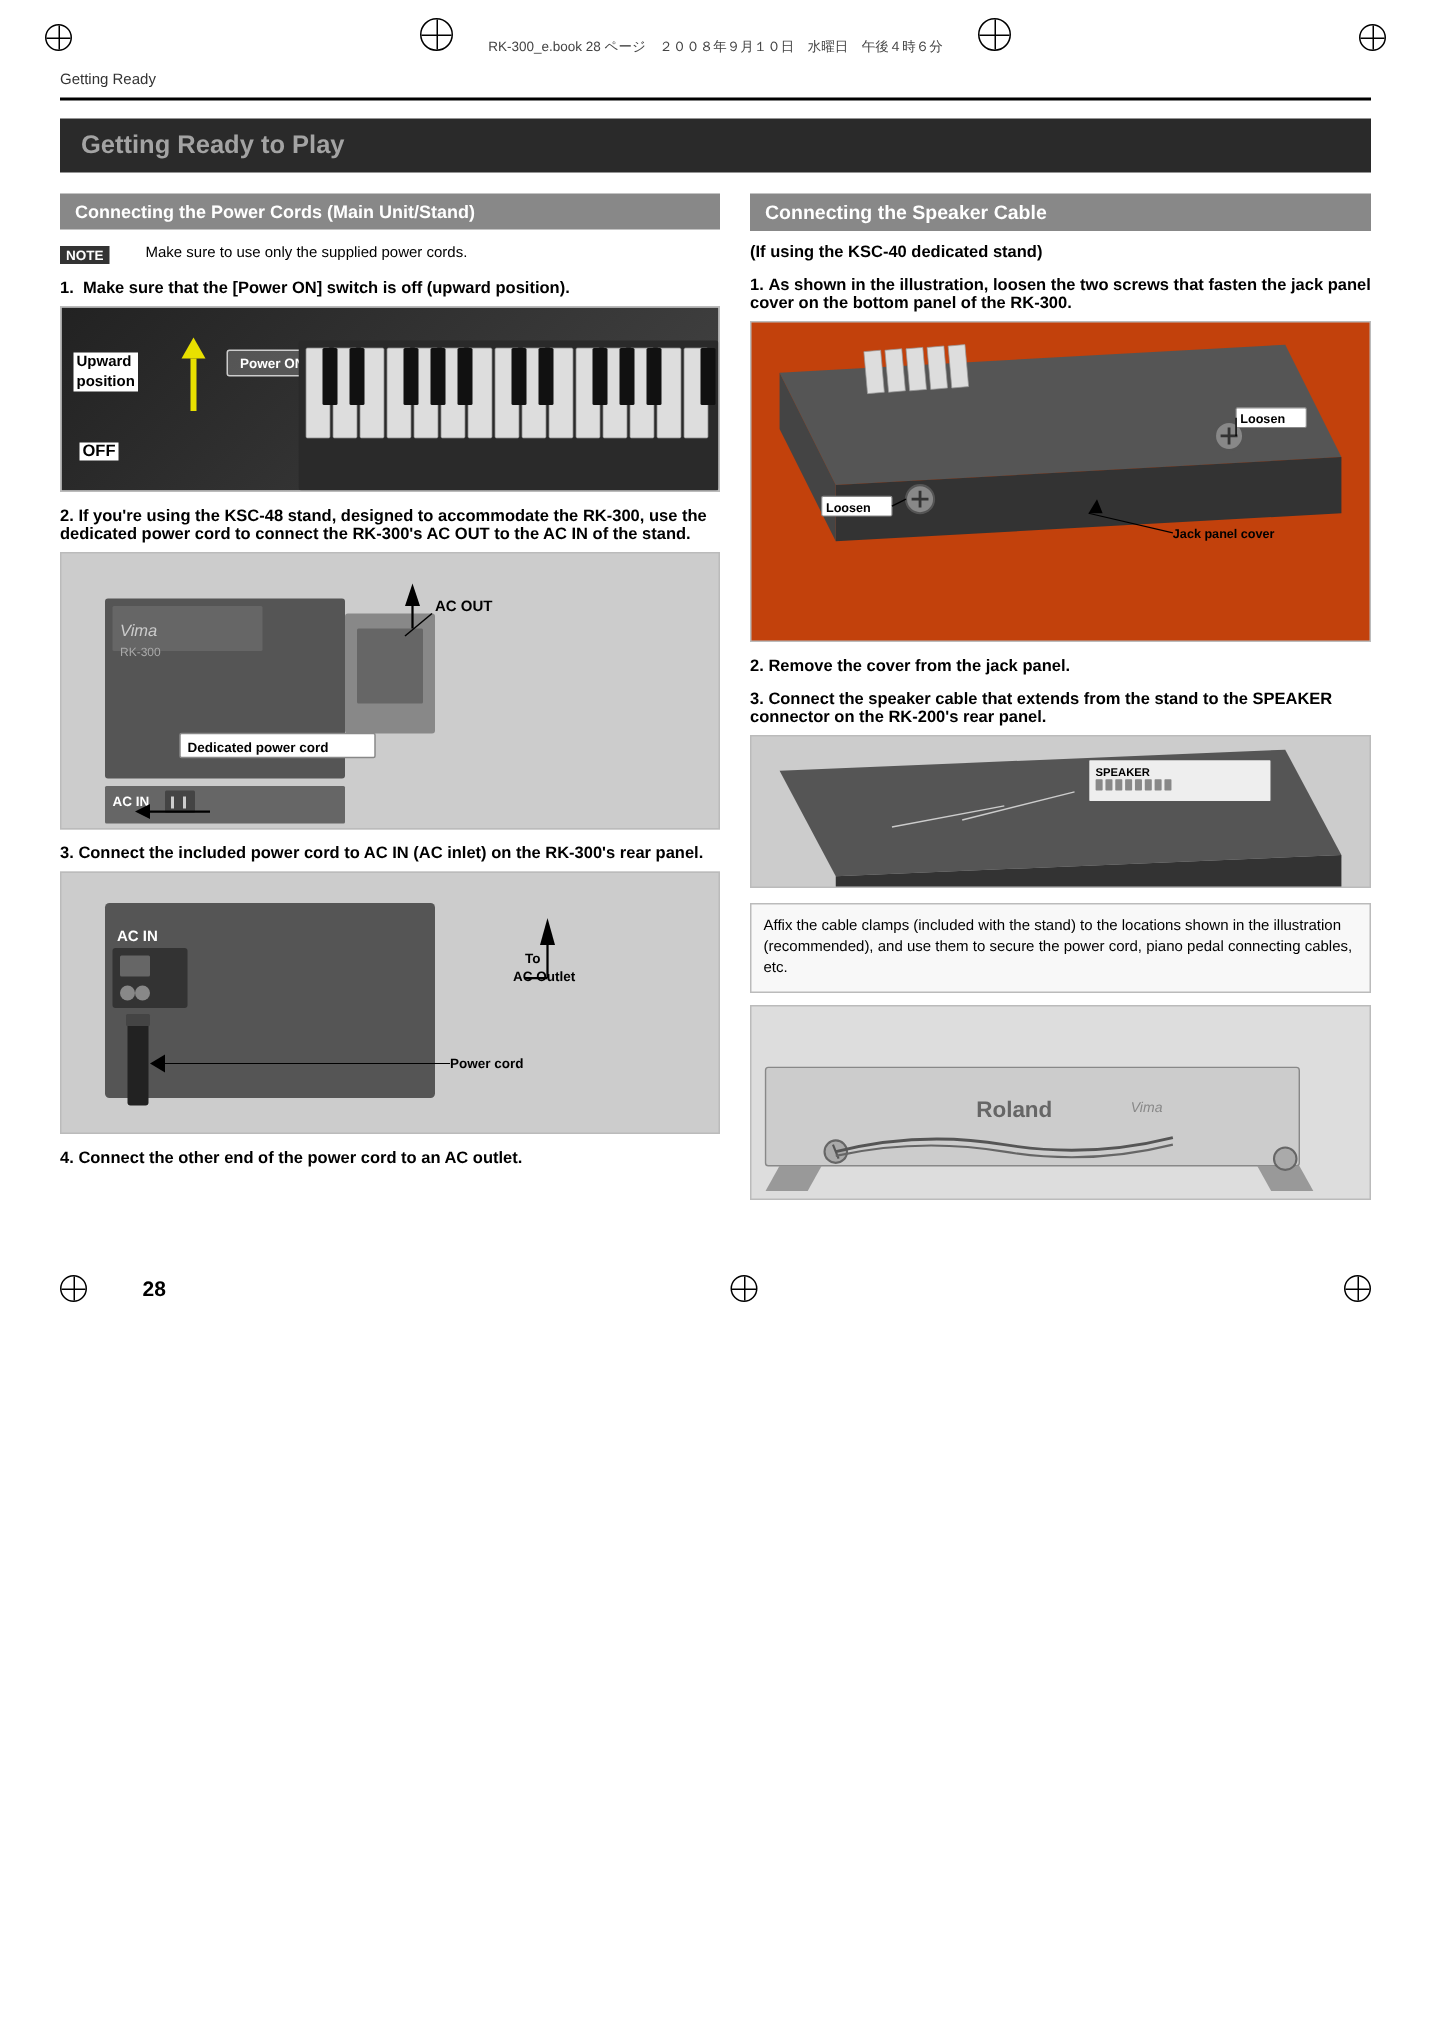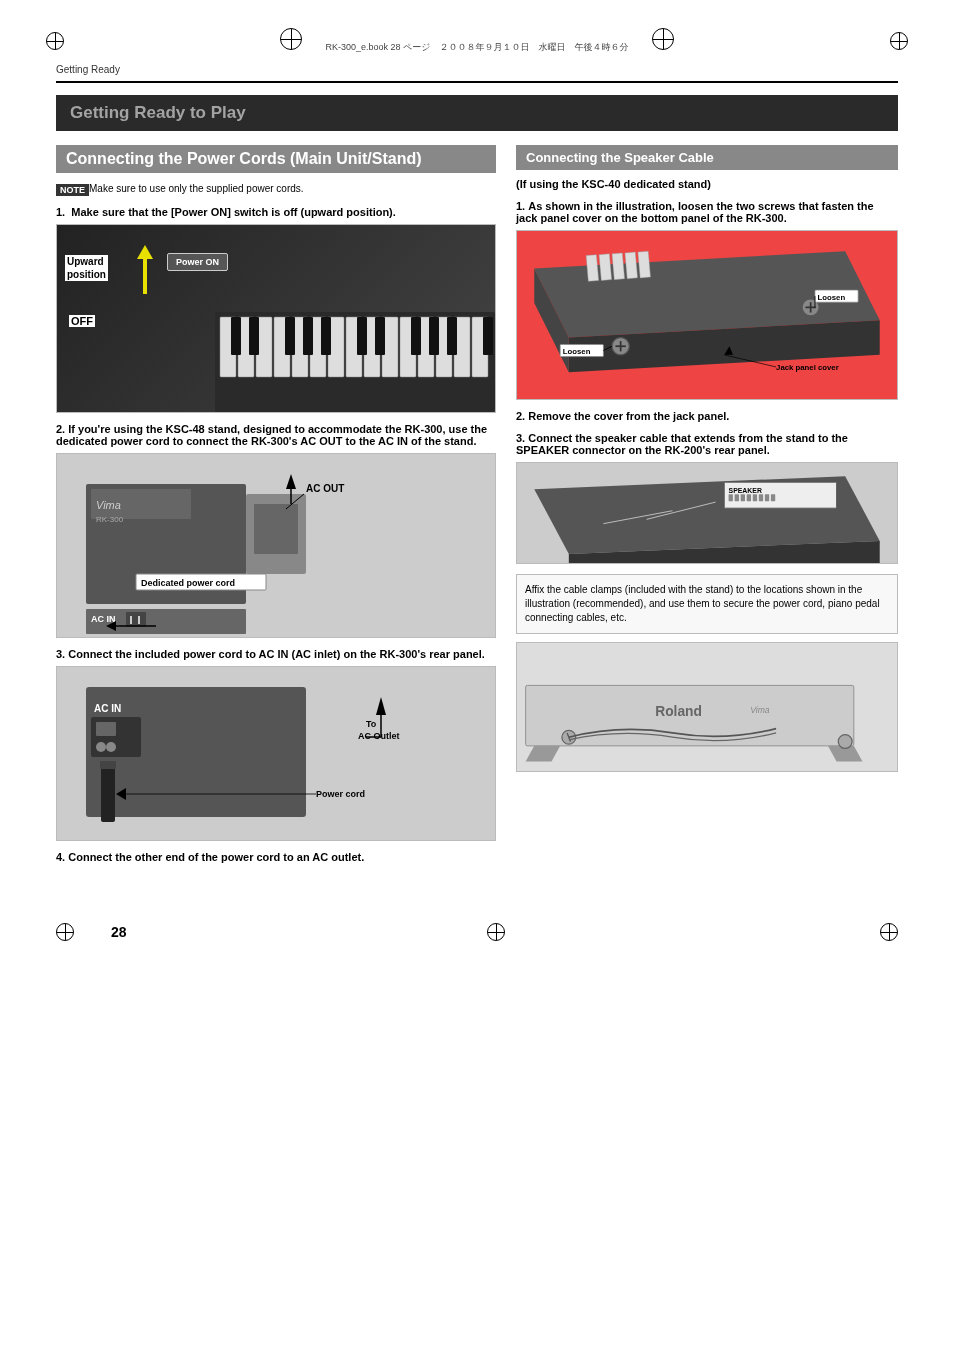--- a/index.html
+++ b/index.html
@@ -10,21 +10,21 @@
       color: #000;
       width: 954px;
       min-height: 1351px;
       position: relative;
     }
 
     .page-outer {
       width: 954px;
       min-height: 1351px;
       background: #fff;
-      padding: 16px;
+      padding: 0;
       position: relative;
     }
 
     .page-content {
       padding: 10px 40px 30px 40px;
     }
 
     .getting-ready-label {
       font-size: 10px;
       color: #333;
@@ -50,39 +50,39 @@
       flex-shrink: 0;
     }
 
     .right-col {
       flex: 1;
     }
 
     .subsection-title {
       background: #888;
       color: #fff;
-      font-size: 16px;
+      font-size: 12px;
       font-weight: bold;
       padding: 5px 10px;
       margin-bottom: 10px;
     }
 
     .right-subsection-title {
       background: #888;
       color: #fff;
       font-size: 13px;
       font-weight: bold;
       padding: 5px 10px;
       margin-bottom: 8px;
     }
 
     .note-box {
       display: flex;
       align-items: flex-start;
-      gap: 0;
+      gap: 24px;
       margin-bottom: 10px;
     }
     .note-label {
       background: #333;
       color: #fff;
       font-size: 9px;
       font-weight: bold;
       padding: 1px 4px;
       white-space: nowrap;
       margin-top: 1px;
@@ -223,21 +223,21 @@
           <span class="note-label">NOTE</span>
           <span class="note-text">Make sure to use only the supplied power cords.</span>
         </div>
 
         <div class="step">
           <div class="step-title">
             <span>1.</span>
             &nbsp;<span>Make sure that the [Power ON] switch is off (upward position).</span>
           </div>
 
-          <div class="step-img" style="height:189px;">
+          <div class="step-img" style="height:124px;">
             <div style="position:absolute; left:0; top:0; width:100%; height:100%; background:linear-gradient(135deg,#222 0%,#444 100%);">
 
               <div style="position:absolute; left:8px; top:30px; color:#000; background:#fff; padding:0 2px; font-size:10px; font-weight:bold; line-height:1.3;">
                 <span>Upward</span><br>
                 <span>position</span>
               </div>
               <div style="position:absolute; left:12px; top:90px; color:#000; background:#fff; padding:0 2px; font-size:11px; font-weight:bold;">
                 <span>OFF</span>
               </div>
 
@@ -371,21 +371,21 @@
         <div class="right-subsection-title">
           <span>Connecting the Speaker Cable</span>
         </div>
         <div class="if-using-text">(If using the KSC-40 dedicated stand)</div>
 
         <div class="step">
           <div class="step-title">
             <span>1.</span>&nbsp;<span>As shown in the illustration, loosen the two screws that fasten the jack panel cover on the bottom panel of the RK-300.</span>
           </div>
 
-          <div class="step-img" style="height:170px; background:#ef4444;">
+          <div class="step-img" style="height:214px; background:#c2410c;">
             <svg width="100%" height="170" viewBox="0 0 440 170">
 
               <polygon points="20,30 380,10 420,90 60,110" fill="#555"></polygon>
               <polygon points="60,110 420,90 420,130 60,150" fill="#333"></polygon>
               <polygon points="20,30 60,110 60,150 20,70" fill="#444"></polygon>
 
               <rect x="80" y="15" width="12" height="30" fill="#ddd" stroke="#999" stroke-width="0.5" transform="rotate(-5,80,15)"></rect>
               <rect x="95" y="14" width="12" height="30" fill="#ddd" stroke="#999" stroke-width="0.5" transform="rotate(-5,95,14)"></rect>
               <rect x="110" y="13" width="12" height="30" fill="#ddd" stroke="#999" stroke-width="0.5" transform="rotate(-5,110,13)"></rect>
               <rect x="125" y="12" width="12" height="30" fill="#ddd" stroke="#999" stroke-width="0.5" transform="rotate(-5,125,12)"></rect>

